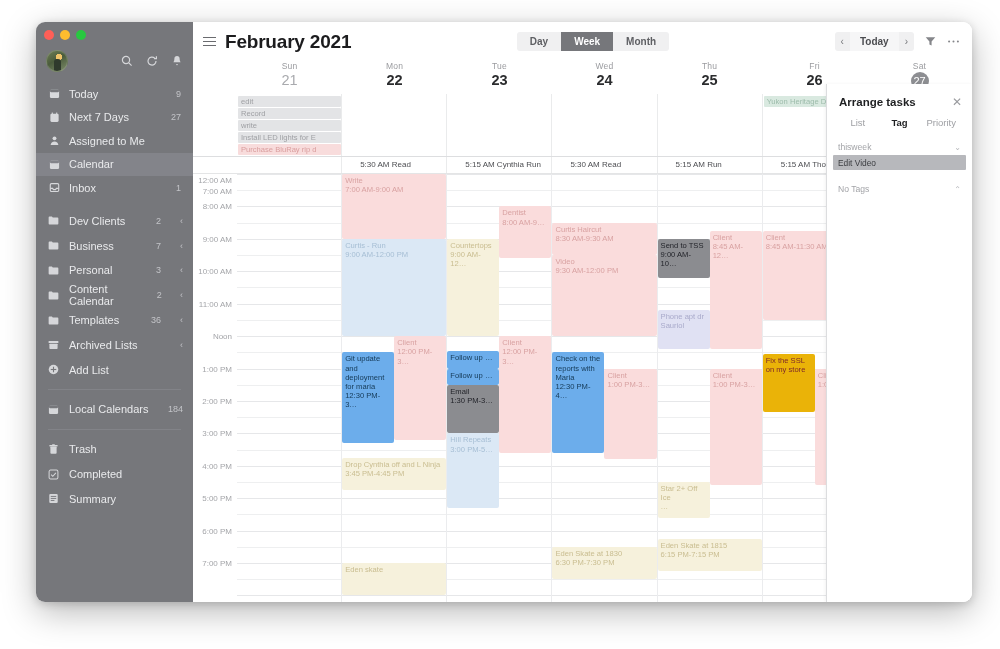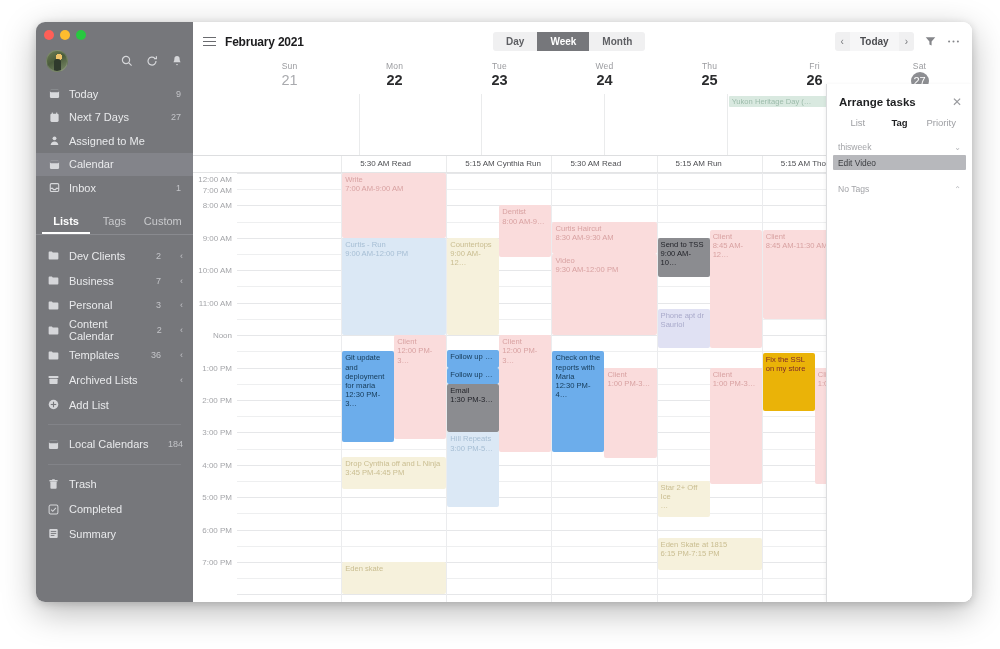--- a/index.html
+++ b/index.html
@@ -77,21 +77,21 @@
 
   .divider { height:1px; background:#828388; margin:7px 12px; }
 
   
   .main { flex:1; position:relative; background:#fff; display:flex; flex-direction:column; }
 
   .topbar { height:39px; display:flex; align-items:center; padding:0 12px 0 10px; flex:0 0 39px; }
   .hamburger { width:13px; height:10px; position:relative; margin-right:9px; }
   .hamburger i { position:absolute; left:0; width:13px; height:1.4px; background:#6a6b6f; }
   .hamburger i:nth-child(1){top:0;} .hamburger i:nth-child(2){top:4.3px;} .hamburger i:nth-child(3){top:8.6px;}
-  .month-title { font-size:12px; font-weight:bold; color:#1c1c1e; letter-spacing:-.2px; }
+  .month-title { font-size:19px; font-weight:bold; color:#1c1c1e; letter-spacing:-.2px; }
 
   .seg { margin:0 auto; display:flex; border-radius:3px; overflow:hidden; background:#f0f0f1; }
   .seg div { padding:4px 13px; font-size:10px; font-weight:bold; color:#5e5f63; }
   .seg div.on { background:#76777b; color:#fff; }
 
   .topright { display:flex; align-items:center; gap:0; }
   .navgrp { display:flex; align-items:center; background:#f0f0f1; border-radius:3px; overflow:hidden; }
   .navgrp .arw { padding:4px 6px; font-size:10px; color:#77787c; }
   .navgrp .today { padding:4px 10px; font-size:10px; font-weight:bold; color:#4c4d51; background:#f6f6f7; }
   .icobtn { margin-left:11px; color:#85868a; display:flex; align-items:center; }
@@ -239,25 +239,20 @@
           <svg width="11" height="11" viewBox="0 0 12 12" fill="none" stroke="currentColor" stroke-width="1.2">
               <rect x="1.4" y="1.8" width="9.2" height="8.6" rx="1.3"></rect>
               <path d="M1.4 7h2.6l.8 1.3h2.4L8 7h2.6"></path>
             </svg>
         </span>
         <span>Inbox</span>
         <span class="count">1</span>
       </div>
     </div>
 
-    <div class="tabs">
-      <div class="tab sel">Lists</div>
-      <div class="tab">Tags</div>
-      <div class="tab">Custom</div>
-    </div>
 
     <div class="lists">
       <div class="list-item">
         <span class="ico">
             <svg width="11" height="9" viewBox="0 0 12 10" fill="currentColor">
               <path d="M0.6 1.6A1 1 0 0 1 1.6.6h2.6l1 1.2h5.2a1 1 0 0 1 1 1v5.6a1 1 0 0 1-1 1H1.6a1 1 0 0 1-1-1z"></path>
             </svg>
           </span>
         <span>Dev Clients</span>
         <span class="count">2</span>
@@ -428,20 +423,27 @@
           <div class="dow">Thu</div>
           <div class="num">25</div>
         </div>
         <div class="col">
           <div class="dow">Fri</div>
           <div class="num">26</div>
         </div>
         <div class="col today"><div class="dow">Sat</div><div class="num">27</div></div>
       </div>
     <div class="allday" id="allday">
+        <div class="col">
+          <div class="ad-ev" style="background: rgb(227, 228, 230); color: rgb(159, 160, 164);">edit</div>
+          <div class="ad-ev" style="background: rgb(227, 228, 230); color: rgb(159, 160, 164);">Record</div>
+          <div class="ad-ev" style="background: rgb(227, 228, 230); color: rgb(159, 160, 164);">write</div>
+          <div class="ad-ev" style="background: rgb(227, 228, 230); color: rgb(159, 160, 164);">Install LED lights for E</div>
+          <div class="ad-ev" style="background: rgb(248, 220, 220); color: rgb(217, 158, 158);">Purchase BluRay rip d</div>
+        </div>
         <div class="col"></div>
         <div class="col"></div>
         <div class="col"></div>
         <div class="col"></div>
         <div class="col">
           <div class="ad-ev" style="background: rgb(217, 233, 224); color: rgb(157, 188, 171);">Yukon Heritage Day (…</div>
         </div>
         <div class="col"></div>
       </div>
     <div class="earlier" id="earlier">
@@ -645,20 +647,24 @@
               <span class="tm">9:30 AM-12:00 PM</span>
             </div>
             <div class="ev" style="top: 178.32px; height: 101px; left: 0%; width: 50%; background: rgb(108, 173, 235); color: rgb(21, 58, 87);">
               <span class="ti">Check on the reports with Maria</span>
               <span class="tm">12:30 PM-4…</span>
             </div>
             <div class="ev" style="top: 194.531px; height: 90.7812px; left: 50%; width: 50%; background: rgb(250, 220, 220); color: rgb(216, 161, 161);">
               <span class="ti">Client</span>
               <span class="tm">1:00 PM-3…</span>
             </div>
+            <div class="ev" style="top: 372.852px; height: 32.4219px; left: 0%; width: 100%; background: rgb(246, 241, 220); color: rgb(201, 189, 144);">
+              <span class="ti">Eden Skate at 1830</span>
+              <span class="tm">6:30 PM-7:30 PM</span>
+            </div>
           </div>
           <div class="gcol">
             <div class="hline major" style="top: 0px;"></div>
             <div class="hline" style="top: 16.2109px;"></div>
             <div class="hline major" style="top: 32.4219px;"></div>
             <div class="hline" style="top: 48.6328px;"></div>
             <div class="hline major" style="top: 64.8438px;"></div>
             <div class="hline" style="top: 81.0547px;"></div>
             <div class="hline major" style="top: 97.2656px;"></div>
             <div class="hline" style="top: 113.477px;"></div>

